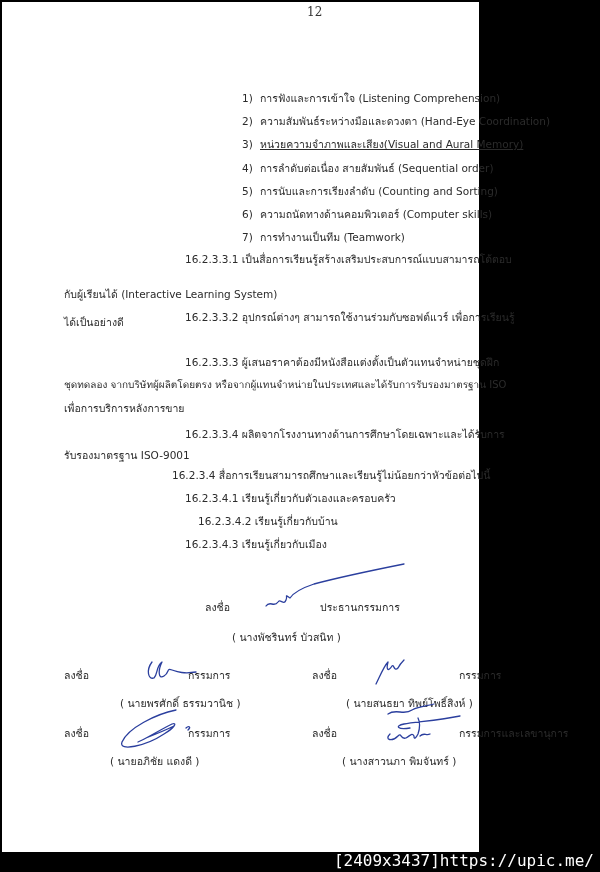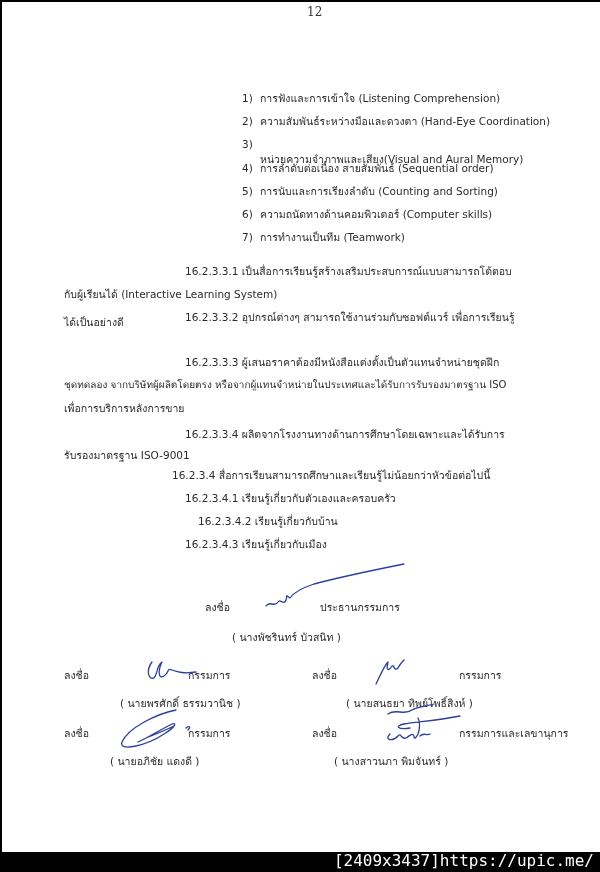--- a/index.html
+++ b/index.html
@@ -1,21 +1,21 @@
 <!DOCTYPE html>
 <html><head>
 <meta charset="utf-8">
 <style>
   html, body { margin: 0; padding: 0; }
   body {
     width: 600px; height: 872px; background: #000; position: relative; overflow: hidden;
     font-family: "DejaVu Sans", "Liberation Sans", sans-serif;
   }
   .page {
-    position: absolute; left: 2px; top: 2px; width: 598px; height: 850px;
+    position: absolute; left: 2px; top: 2px; width: 477px; height: 850px;
     background: #fff; color: #2a2a2a;
   }
   .t { position: absolute; white-space: nowrap; font-size: 10.5px; line-height: 14px; color: #2b2b2b; }
   .pagenum { font-family: "DejaVu Serif", "Liberation Serif", serif; font-size: 12px; color: #333; }
   .footer {
     position: absolute; right: 6px; bottom: 4px; color: #fff;
     font-family: "DejaVu Sans Mono", "Liberation Mono", monospace; font-size: 16px; line-height: 14px;
   }
   svg.sig { position: absolute; overflow: visible; }
   svg.sig path { fill: none; stroke: #2b3f9e; stroke-width: 1.3; stroke-linecap: round; stroke-linejoin: round; }
@@ -25,32 +25,32 @@
 
 <div class="page">
   <div class="t pagenum" style="left:305px; top:3px;">12</div>
 
   <div>
     <div class="t" style="left:240px; top:89px;">1)</div>
     <div class="t" style="left:258px; top:89px;">การฟังและการเข้าใจ (Listening Comprehension)</div>
     <div class="t" style="left:240px; top:112px;">2)</div>
     <div class="t" style="left:258px; top:112px;">ความสัมพันธ์ระหว่างมือและดวงตา (Hand-Eye Coordination)</div>
     <div class="t" style="left:240px; top:135px;">3)</div>
-    <div class="t" style="left:258px; top:150px;">หน่วยความจำภาพและเสียง(Visual and Aural Memory)</div>
+    <div class="t" style="left:258px; top:135px;text-decoration:underline;">หน่วยความจำภาพและเสียง(Visual and Aural Memory)</div>
     <div class="t" style="left:240px; top:159px;">4)</div>
     <div class="t" style="left:258px; top:159px;">การลำดับต่อเนื่อง สายสัมพันธ์ (Sequential order)</div>
     <div class="t" style="left:240px; top:182px;">5)</div>
     <div class="t" style="left:258px; top:182px;">การนับและการเรียงลำดับ (Counting and Sorting)</div>
     <div class="t" style="left:240px; top:205px;">6)</div>
     <div class="t" style="left:258px; top:205px;">ความถนัดทางด้านคอมพิวเตอร์ (Computer skills)</div>
     <div class="t" style="left:240px; top:228px;">7)</div>
     <div class="t" style="left:258px; top:228px;">การทำงานเป็นทีม (Teamwork)</div>
   </div>
 
-  <div class="t" style="left:183px; top:262px;">16.2.3.3.1 เป็นสื่อการเรียนรู้สร้างเสริมประสบการณ์แบบสามารถโต้ตอบ</div>
+  <div class="t" style="left:183px; top:250px;">16.2.3.3.1 เป็นสื่อการเรียนรู้สร้างเสริมประสบการณ์แบบสามารถโต้ตอบ</div>
   <div class="t" style="left:62px; top:285px;">กับผู้เรียนได้ (Interactive Learning System)</div>
   <div class="t" style="left:183px; top:308px;">16.2.3.3.2 อุปกรณ์ต่างๆ สามารถใช้งานร่วมกับซอฟต์แวร์ เพื่อการเรียนรู้</div>
   <div class="t" style="left:62px; top:313px;">ได้เป็นอย่างดี</div>
   <div class="t" style="left:183px; top:353px;">16.2.3.3.3 ผู้เสนอราคาต้องมีหนังสือแต่งตั้งเป็นตัวแทนจำหน่ายชุดฝึก</div>
   <div class="t" style="left:62px; top:376px; font-size:10px;">ชุดทดลอง จากบริษัทผู้ผลิตโดยตรง หรือจากผู้แทนจำหน่ายในประเทศและได้รับการรับรองมาตรฐาน ISO</div>
   <div class="t" style="left:62px; top:399px;text-align:right;">เพื่อการบริการหลังการขาย</div>
   <div class="t" style="left:183px; top:425px;">16.2.3.3.4 ผลิตจากโรงงานทางด้านการศึกษาโดยเฉพาะและได้รับการ</div>
   <div class="t" style="left:62px; top:446px;">รับรองมาตรฐาน ISO-9001</div>
   <div class="t" style="left:170px; top:466px;">16.2.3.4 สื่อการเรียนสามารถศึกษาและเรียนรู้ไม่น้อยกว่าหัวข้อต่อไปนี้</div>
   <div class="t" style="left:183px; top:489px;">16.2.3.4.1 เรียนรู้เกี่ยวกับตัวเองและครอบครัว</div>
@@ -95,17 +95,17 @@
     <div class="t" style="left:186px; top:724px;">กรรมการ</div>
     <div class="t" style="left:108px; top:752px;">( นายอภิชัย แดงดี )</div>
   </div>
 
   <div>
     <div class="t" style="left:310px; top:724px;">ลงชื่อ</div>
     <svg class="sig" style="left:378px; top:712px;" width="90" height="30">
       <path d="M80,2 C60,6 36,8 24,10 C14,12 18,16 30,14 M10,20 C4,26 12,28 18,22 C22,18 20,26 26,24 C30,22 32,18 34,22 C34,26 36,24 38,20 C40,14 40,8 38,4 M40,22 C44,18 46,22 50,20"></path>
     </svg>
     <div class="t" style="left:457px; top:724px;">กรรมการและเลขานุการ</div>
-    <div class="t" style="left:332px; top:752px;">( นางสาวนภา  พิมจันทร์  )</div>
+    <div class="t" style="left:340px; top:752px;">( นางสาวนภา  พิมจันทร์  )</div>
   </div>
 </div>
 
 <div class="footer">[2409x3437]https://upic.me/</div>
 
 </body></html>

